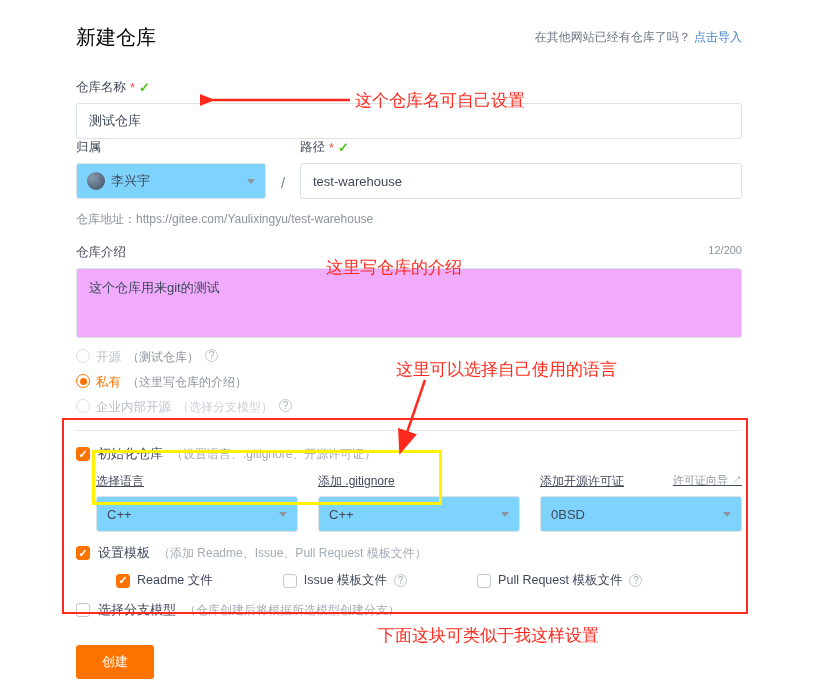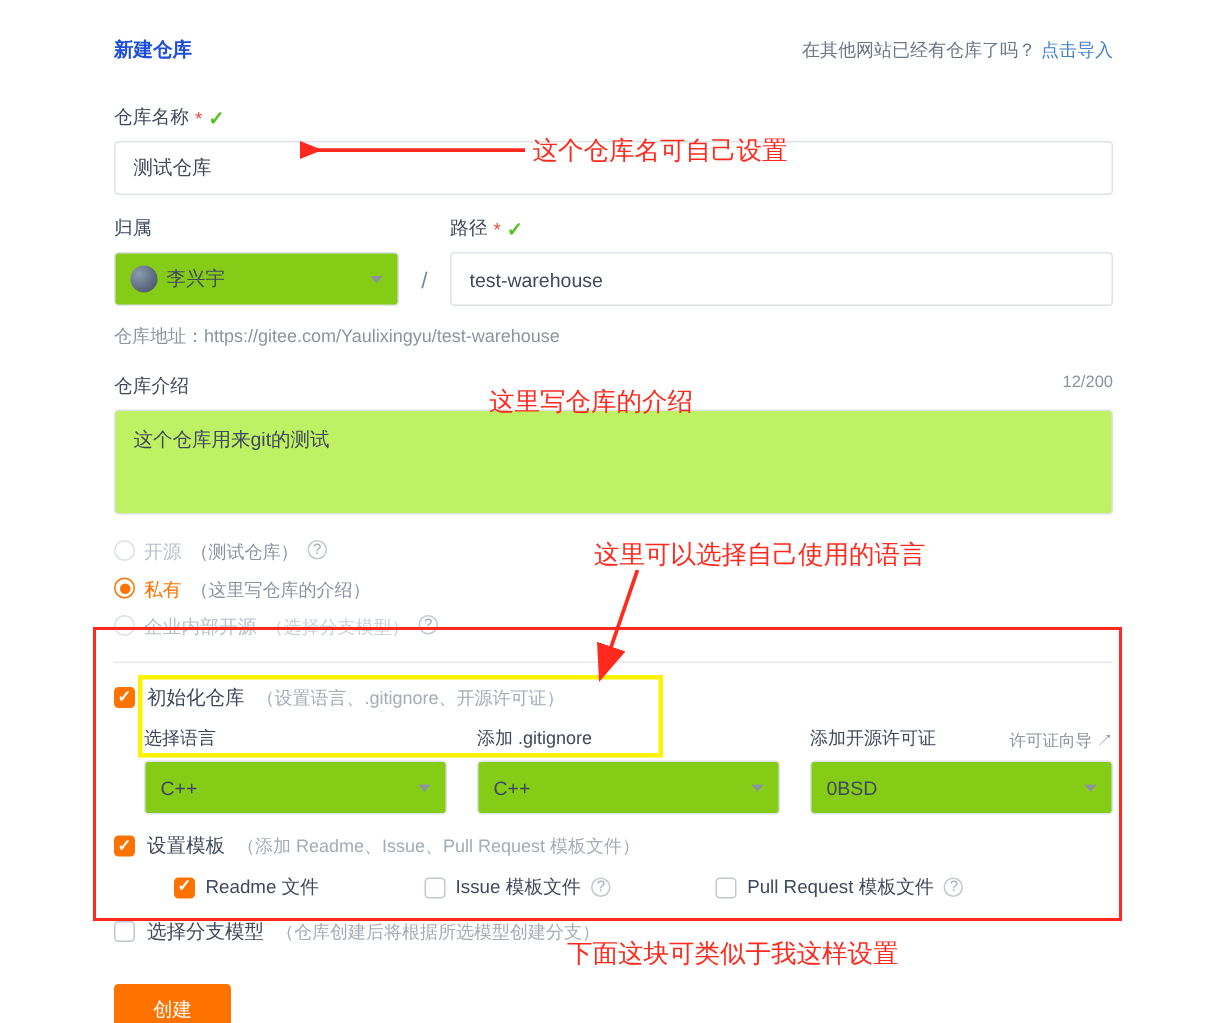--- a/index.html
+++ b/index.html
@@ -14,23 +14,23 @@
     .container {
       padding: 24px 76px 20px 76px;
     }
     .header {
       display: flex;
       justify-content: space-between;
       align-items: center;
       margin-bottom: 28px;
     }
     .page-title {
-      font-size: 13px;
-      font-weight: 700;
-      color: #1d4ed8;
+      font-size: 20px;
+      font-weight: 400;
+      color: #000000;
     }
     .header-right {
       font-size: 12px;
       color: #6b7684;
     }
     .header-right a {
       color: #4183c4;
       text-decoration: none;
       cursor: pointer;
     }
@@ -59,60 +59,60 @@
       width: 100%;
       height: 70px;
       border: 1px solid #dce2e6;
       border-radius: 3px;
       padding: 10px 12px;
       font-size: 13px;
       color: #40485b;
       outline: none;
       resize: none;
       font-family: inherit;
-      background: #bef264;
+      background: #f0abfc;
     }
     .row2 {
       display: grid;
       grid-template-columns: 190px 14px 1fr;
       gap: 10px;
       align-items: end;
       margin-bottom: 12px;
     }
     .slash { text-align: center; padding-bottom: 8px; color: #7b8694; font-size: 15px; }
     .select-box {
       width: 100%;
       height: 36px;
       border: 1px solid #dce2e6;
       border-radius: 3px;
       padding: 0 10px;
       display: flex;
       align-items: center;
       justify-content: space-between;
-      background: #84cc16;
+      background: #7dd3fc;
       cursor: pointer;
       font-size: 13px;
     }
     .select-box .left { display: flex; align-items: center; gap: 6px; }
     .avatar {
       width: 18px; height: 18px; border-radius: 50%;
       background: radial-gradient(circle at 30% 30%, #8a9ab0, #3d4c5f);
     }
     .caret-down {
       width: 0; height: 0;
       border-left: 4px solid transparent;
       border-right: 4px solid transparent;
       border-top: 5px solid #8b949e;
     }
     .hint {
       font-size: 12px;
       color: #8b949e;
       margin: 4px 0 16px 0;
     }
-    .field-group { margin-bottom: 14px; }
+    .field-group { }
     .intro-header {
       display: flex;
       justify-content: space-between;
       align-items: flex-start;
       margin-bottom: 7px;
     }
     .counter { font-size: 11px; color: #8b949e; }
 
     .radio-row {
       display: flex;
@@ -158,21 +158,21 @@
     .cb-desc { font-size: 12px; color: #a4acb5; }
 
     .dropdown-row {
       display: grid;
       grid-template-columns: 1fr 1fr 1fr;
       gap: 20px;
       margin: 10px 0 12px 20px;
     }
     .dropdown-col .d-label {
       font-size: 12px; color: #40485b; margin-bottom: 6px;
-      display: flex; justify-content: space-between; align-items: flex-end;
+      display: flex; justify-content: space-between; align-items: flex-start; text-decoration: underline;
     }
     .link-small { font-size: 11px; color: #8b949e; cursor: pointer; }
 
     .template-row {
       display: flex; gap: 70px; margin: 10px 0 12px 20px;
       align-items: center;
       padding-left: 20px;
     }
     .tpl-item { display: flex; align-items: center; gap: 7px; font-size: 12.5px; }
 

